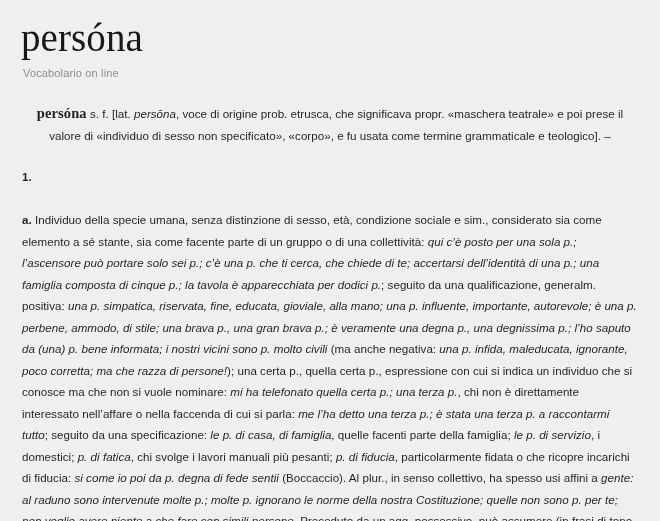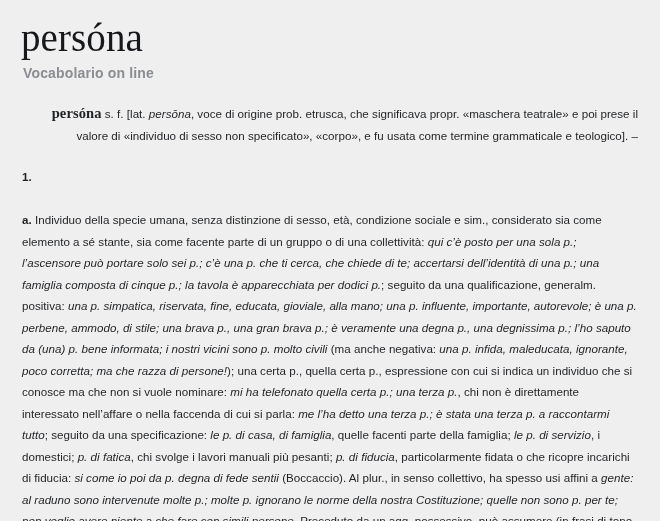--- a/index.html
+++ b/index.html
@@ -27,33 +27,32 @@
     font-size: 39px;
     line-height: 44px;
     font-weight: 400;
     color: #16181c;
     letter-spacing: 0.1px;
     margin: 0 0 0 0;
     padding-top: 2px;
   }
   .entry-subtitle {
     font-family: "Liberation Sans", sans-serif;
-    font-size: 14px;
+    font-size: 11px;
     line-height: 14px;
     color: #8a8d91;
     margin: 6px 0 0 2px;
     letter-spacing: 0.15px;
-    font-weight: bold;
   }
   .etymology {
     font-size: 11.6px;
     line-height: 21.5px;
     color: #1f2124;
     margin: 23px 0 0 1px;
-    text-align: right;
+    text-align: center;
     letter-spacing: 0.02px;
   }
   .headword {
     font-family: "Liberation Serif", serif;
     font-weight: bold;
     font-size: 14.5px;
     letter-spacing: 0.1px;
   }
   .sense-number {
     font-size: 11.6px;

